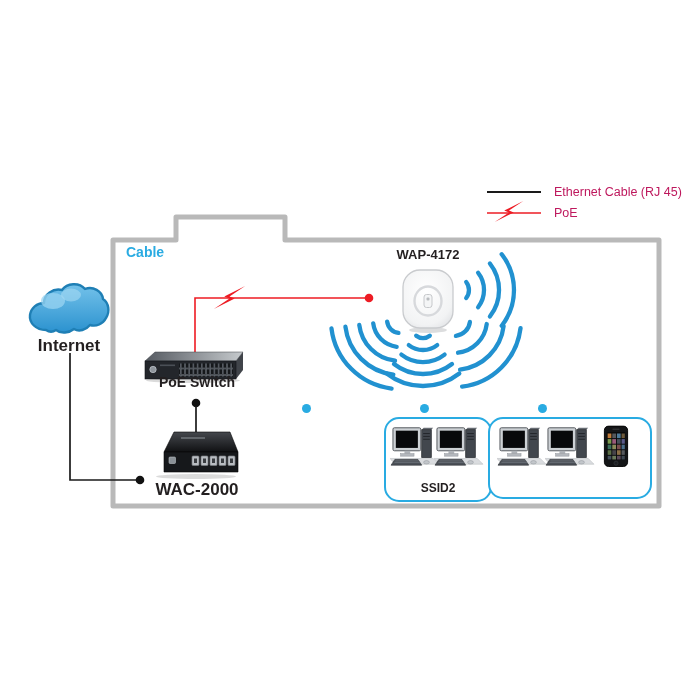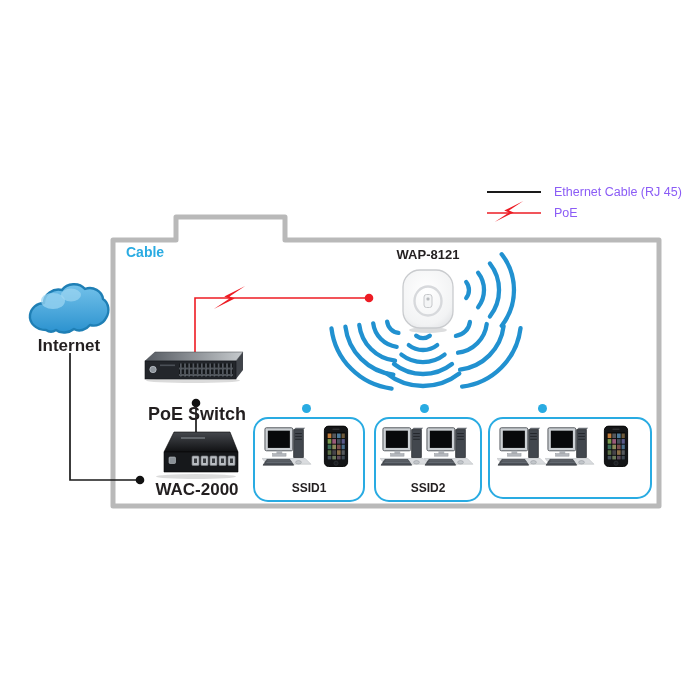--- a/index.html
+++ b/index.html
@@ -1,21 +1,21 @@
 <!DOCTYPE html>
 <html><head>
 <meta charset="utf-8">
 <style>
   html,body{margin:0;padding:0;background:#ffffff;}
   body{width:700px;height:700px;font-family:"Liberation Sans",sans-serif;}
   .stage{position:relative;width:700px;height:700px;overflow:hidden;background:#fff;}
   .abs{position:absolute;}
   svg{display:block;}
   .lbl{position:absolute;color:#231f20;font-weight:bold;text-align:center;line-height:1.1;}
-  .legend-lbl{position:absolute;color:#8b5cf6;font-weight:normal;font-size:12.5px;}
+  .legend-lbl{position:absolute;color:#be185d;font-weight:normal;font-size:12.5px;}
   .zone-lbl{position:absolute;color:#29abe2;font-weight:bold;font-size:14px;}
   .ssid-box{position:absolute;border:2px solid #29abe2;border-radius:15px;background:#ffffff;}
   .ssid-dot{position:absolute;width:9px;height:9px;border-radius:50%;background:#29abe2;}
   .ssid-lbl{position:absolute;left:0;right:0;bottom:5px;text-align:center;font-size:12px;font-weight:bold;color:#231f20;}
   .dev{position:absolute;}
 </style>
 </head>
 <body>
 
 <div class="stage">
@@ -116,21 +116,21 @@
 
   <div class="zone-lbl" style="left:126px;top:244px">Cable</div>
 
   <svg class="dev" style="left:26px;top:280px;overflow:visible" width="84" height="60" viewBox="0 0 84 60">
     <path d="M20 50 C10 50 3 43 4 35 C5 28 11 23 18 23 C18 14 27 8 36 10 C41 3 53 2 59 9 C67 6 76 11 77 19 C83 23 84 32 80 38 C77 44 70 47 64 45 C60 50 53 52 48 49 C43 53 35 54 30 50 C27 52 23 52 20 50 Z" fill="url(#cloudGrad)" stroke="#1f7fb5" stroke-width="2.4" stroke-linejoin="round"></path>
     <ellipse cx="27" cy="21" rx="12" ry="8" fill="#9ad4f2" opacity="0.75"></ellipse>
     <ellipse cx="45" cy="15" rx="10" ry="6.5" fill="#a6daf4" opacity="0.6"></ellipse>
   </svg>
   <div class="lbl" style="left:19px;top:337px;width:100px;font-size:17px">Internet</div>
 
-  <div class="lbl" style="left:378px;top:248px;width:100px;font-size:13px">WAP-8121</div>
+  <div class="lbl" style="left:378px;top:248px;width:100px;font-size:13px">WAP-4172</div>
   <svg class="dev" style="left:399px;top:268px" width="58" height="66" viewBox="0 0 58 66">
     <ellipse cx="29" cy="62" rx="19" ry="3" fill="#dcddde"></ellipse>
     <rect x="4" y="2" width="50" height="58" rx="17" fill="url(#wapG)" stroke="#c9cbce" stroke-width="1.3"></rect>
     <ellipse cx="29" cy="33" rx="13.5" ry="14.5" fill="none" stroke="#d7d9dc" stroke-width="2.4"></ellipse>
     <rect x="25" y="26.5" width="8" height="13" rx="2.5" fill="#f4f5f6" stroke="#c6c8cb" stroke-width="1"></rect>
     <rect x="27.5" y="29.5" width="3" height="3" rx="1" fill="#b9bcbf"></rect>
   </svg>
 
   <svg class="dev" style="left:452px;top:254px;overflow:visible" width="66" height="72" viewBox="0 0 66 72">
     <g fill="none" stroke="#2191d0" stroke-width="4.3" stroke-linecap="round">
@@ -169,21 +169,21 @@
 
   <svg class="dev" style="left:143px;top:349px" width="106" height="35" viewBox="0 0 106 35">
     <ellipse cx="50" cy="31.5" rx="47" ry="2.5" fill="#cccccc" opacity="0.7"></ellipse>
     <polygon points="12,3 100,3 93,12 2,12" fill="url(#swTop)" stroke="#3c4046" stroke-width="0.5"></polygon>
     <polygon points="93,30 93,12 100,3 100,21" fill="#40444a"></polygon>
     <rect x="2" y="12" width="91" height="18" fill="#23262b" stroke="#121418" stroke-width="0.6"></rect>
     <rect x="36" y="14.5" width="54" height="13" fill="url(#ports)"></rect>
     <circle cx="10" cy="20.5" r="3.2" fill="#8e959c" stroke="#b9bfc5" stroke-width="0.8"></circle>
     <rect x="17" y="15.5" width="15" height="1.6" fill="#4a4f56"></rect>
   </svg>
-  <div class="lbl" style="left:146px;top:405px;width:102px;font-size:18px">PoE Switch</div>
+  <div class="lbl" style="left:146px;top:375px;width:102px;font-size:14px">PoE Switch</div>
 
   <svg class="dev" style="left:150px;top:428px" width="92" height="52" viewBox="0 0 92 52">
     <ellipse cx="46" cy="48.5" rx="40" ry="2.5" fill="#d2d2d2" opacity="0.8"></ellipse>
     <polygon points="24,4 80,4 88,24 14,24" fill="url(#wacTop)" stroke="#060708" stroke-width="0.6"></polygon>
     <polygon points="14,24 88,24 88,44 14,44" fill="#16181b" stroke="#060708" stroke-width="0.6"></polygon>
     <rect x="31" y="9" width="24" height="2" fill="#6a6e73" opacity="0.85"></rect>
     <rect x="19" y="29" width="6.5" height="6.5" rx="1" fill="#8a9197" stroke="#b9bfc4" stroke-width="0.6"></rect>
     <g>
       <rect x="42" y="28" width="7" height="9.5" rx="1" fill="#b9bdc2" stroke="#787c81" stroke-width="0.7"></rect>
       <rect x="51" y="28" width="7" height="9.5" rx="1" fill="#b9bdc2" stroke="#787c81" stroke-width="0.7"></rect>
@@ -193,32 +193,23 @@
       <rect x="44" y="30.5" width="3" height="4.5" fill="#3a3d41"></rect>
       <rect x="53" y="30.5" width="3" height="4.5" fill="#3a3d41"></rect>
       <rect x="62" y="30.5" width="3" height="4.5" fill="#3a3d41"></rect>
       <rect x="71" y="30.5" width="3" height="4.5" fill="#3a3d41"></rect>
       <rect x="80" y="30.5" width="3" height="4.5" fill="#3a3d41"></rect>
     </g>
   </svg>
   <div class="lbl" style="left:146px;top:481px;width:102px;font-size:17px">WAC-2000</div>
 
   <div class="ssid-dot" style="left:302px;top:404px"></div>
-  <div class="ssid-box" style="left:253px;top:417px;width:108px;height:81px">
-    <svg class="dev" style="left:7px;top:4px" width="50" height="46" viewBox="0 0 52 48">
-        <use href="#sym-computer"></use>
-      </svg>
-    <svg class="dev" style="left:68px;top:6px" width="26" height="43" viewBox="0 0 28 46">
-        <use href="#sym-phone"></use>
-      </svg>
-    <div class="ssid-lbl">SSID1</div>
-  </div>
 
   <div class="ssid-dot" style="left:420px;top:404px"></div>
-  <div class="ssid-box" style="left:374px;top:417px;width:104px;height:81px">
+  <div class="ssid-box" style="left:384px;top:417px;width:104px;height:81px">
     <svg class="dev" style="left:4px;top:4px" width="50" height="46" viewBox="0 0 52 48">
         <use href="#sym-computer"></use>
       </svg>
     <svg class="dev" style="left:48px;top:4px" width="50" height="46" viewBox="0 0 52 48">
         <use href="#sym-computer"></use>
       </svg>
     <div class="ssid-lbl">SSID2</div>
   </div>
 
   <div class="ssid-dot" style="left:538px;top:404px"></div>

